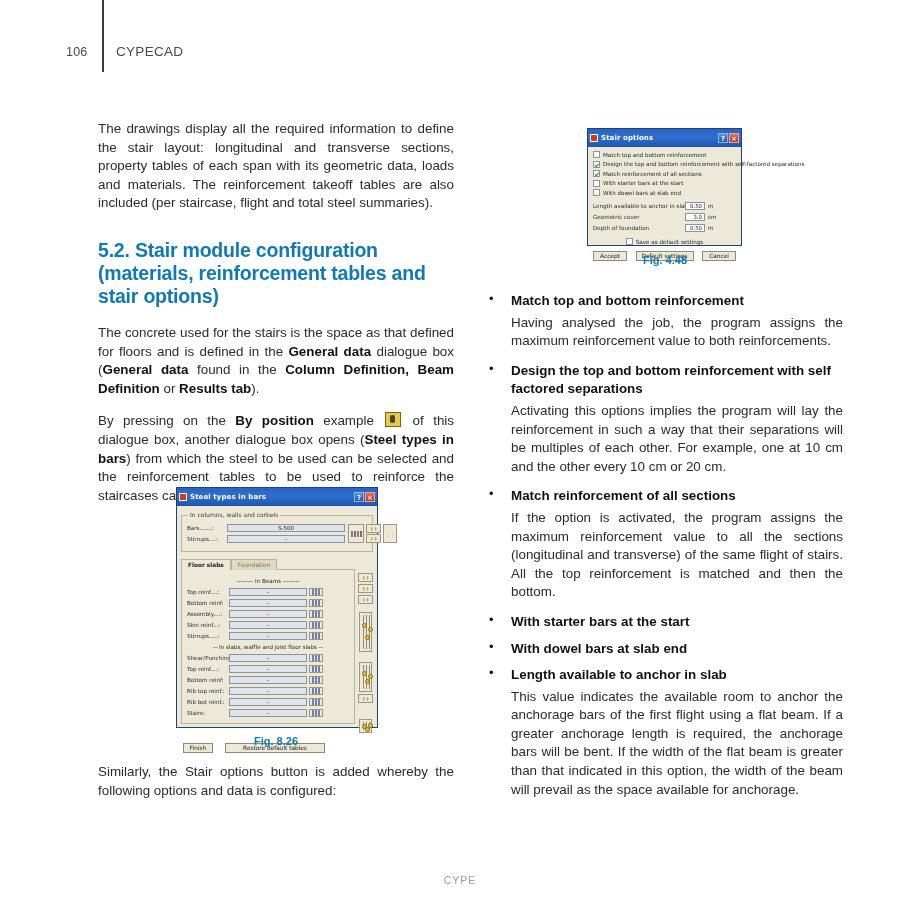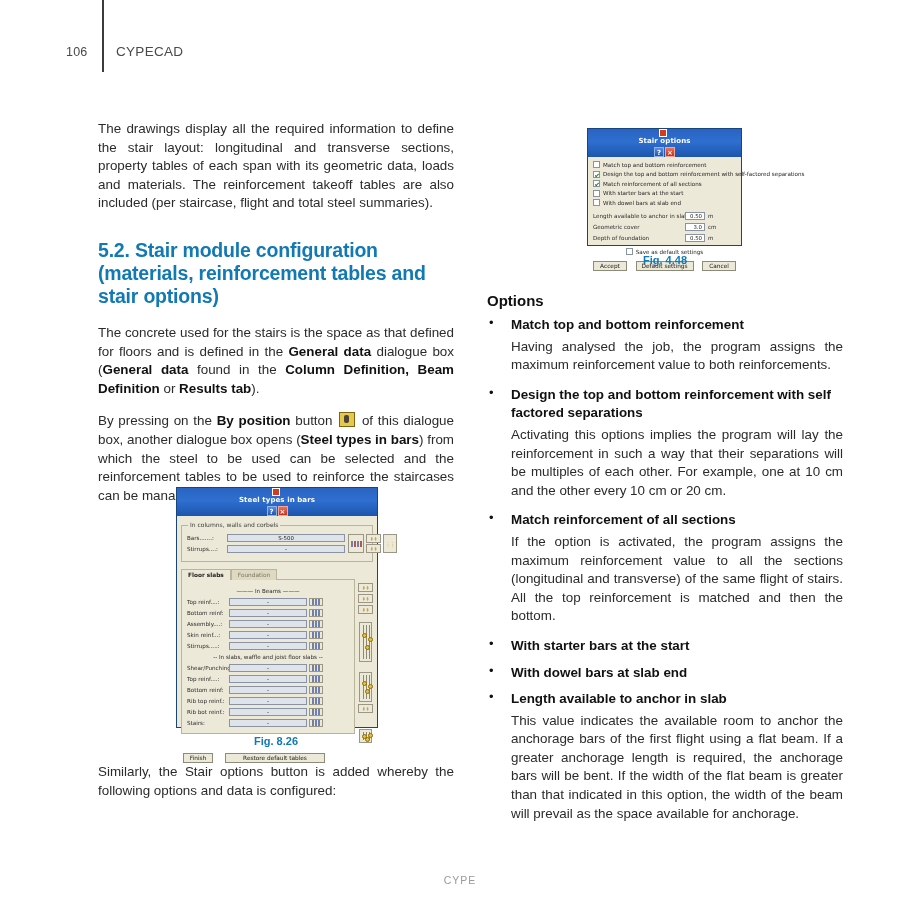--- a/index.html
+++ b/index.html
@@ -167,30 +167,29 @@
 
   
   .winbox {
     background: #ece9d8;
     border: 1px solid #17457e;
     font-family: "DejaVu Sans", "Liberation Sans", sans-serif;
     box-sizing: border-box;
     position: relative;
   }
   .wintitle {
-    height: 28px;
+    height: 18px;
     background: linear-gradient(to bottom, #2a63c0 0%, #2f6fd0 45%, #1d55ad 100%);
     display: flex;
     align-items: center;
     padding: 0 2px;
     color: #fff;
     font-size: 7px;
     font-weight: bold;
     letter-spacing: 0.1px;
-    flex-direction: column;
   }
   .wintitle .tic {
     width: 8px; height: 8px;
     background: #fff;
     margin-right: 3px;
     position: relative;
     flex: 0 0 auto;
   }
   .wintitle .tic::before {
     content: "";
@@ -373,21 +372,21 @@
 </div>
 
 <div class="col-left">
 
   <p class="body">The drawings display all the required information to define the stair layout: longitudinal and transverse sections, property tables of each span with its geometric data, loads and materials. The reinforcement takeoff tables are also included (per staircase, flight and total steel summaries).</p>
 
   <h2 class="section">5.2. Stair module configuration (materials, reinforcement tables and stair options)</h2>
 
   <p class="body"><span>The concrete used for the stairs is the space as that defined for floors and is defined in the </span><b>General data</b><span> dialogue box (</span><b>General data</b><span> found in the </span><b>Column Definition, Beam Definition</b><span> or </span><b>Results tab</b><span>).</span></p>
 
-  <p class="body"><span>By pressing on the </span><b>By position</b><span> button </span><span class="inline-icon"></span><span> of this dialogue box, another dialogue box opens (</span><b>Steel types in bars</b><span>) from which the steel to be used can be selected and the reinforcement tables to be used to reinforce the staircases can be managed.</span></p>
+  <p class="body"><span>By pressing on the </span><b>By position</b><span> example </span><span class="inline-icon"></span><span> of this dialogue box, another dialogue box opens (</span><b>Steel types in bars</b><span>) from which the steel to be used can be selected and the reinforcement tables to be used to reinforce the staircases can be managed.</span></p>
 </div>
 
 <div class="winbox" id="dlg-steel-types">
   <div class="wintitle">
     <span class="tic"></span>
     <span class="ttxt">Steel types in bars</span>
     <span class="wbtns">
       <span class="wbtn">?</span>
       <span class="wbtn close">×</span>
     </span>
@@ -642,21 +641,20 @@
       <span class="pushbtn" style="width:34px;height:10px;">Cancel</span>
     </div>
   </div>
 </div>
 
 <div style="position:absolute;left:487px;top:246px;width:356px;">
   <div class="fig-caption">Fig. 4.48</div>
 </div>
 
 <div class="col-right" style="top:292px;">
-  <h3 class="subhead">Options</h3>
 
   <ul class="bullets">
     <li>
       <span class="bullet-title">Match top and bottom reinforcement</span>
       <span class="bullet-body">Having analysed the job, the program assigns the maximum reinforcement value to both reinforcements.</span>
     </li>
     <li>
       <span class="bullet-title">Design the top and bottom reinforcement with self factored separations</span>
       <span class="bullet-body">Activating this options implies the program will lay the reinforcement in such a way that their separations will be multiples of each other. For example, one at 10 cm and the other every 10 cm or 20 cm.</span>
     </li>

